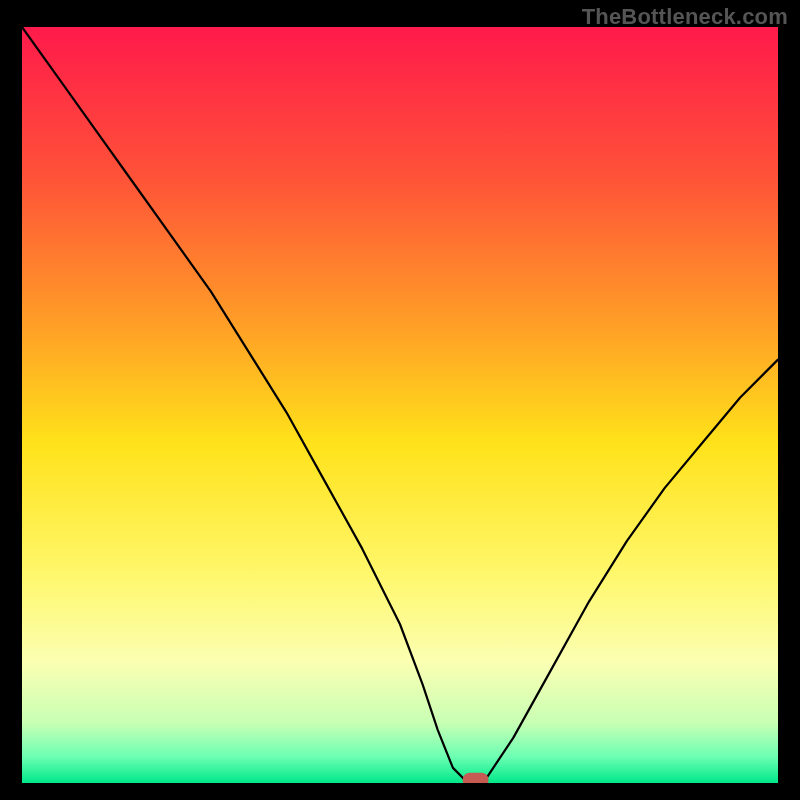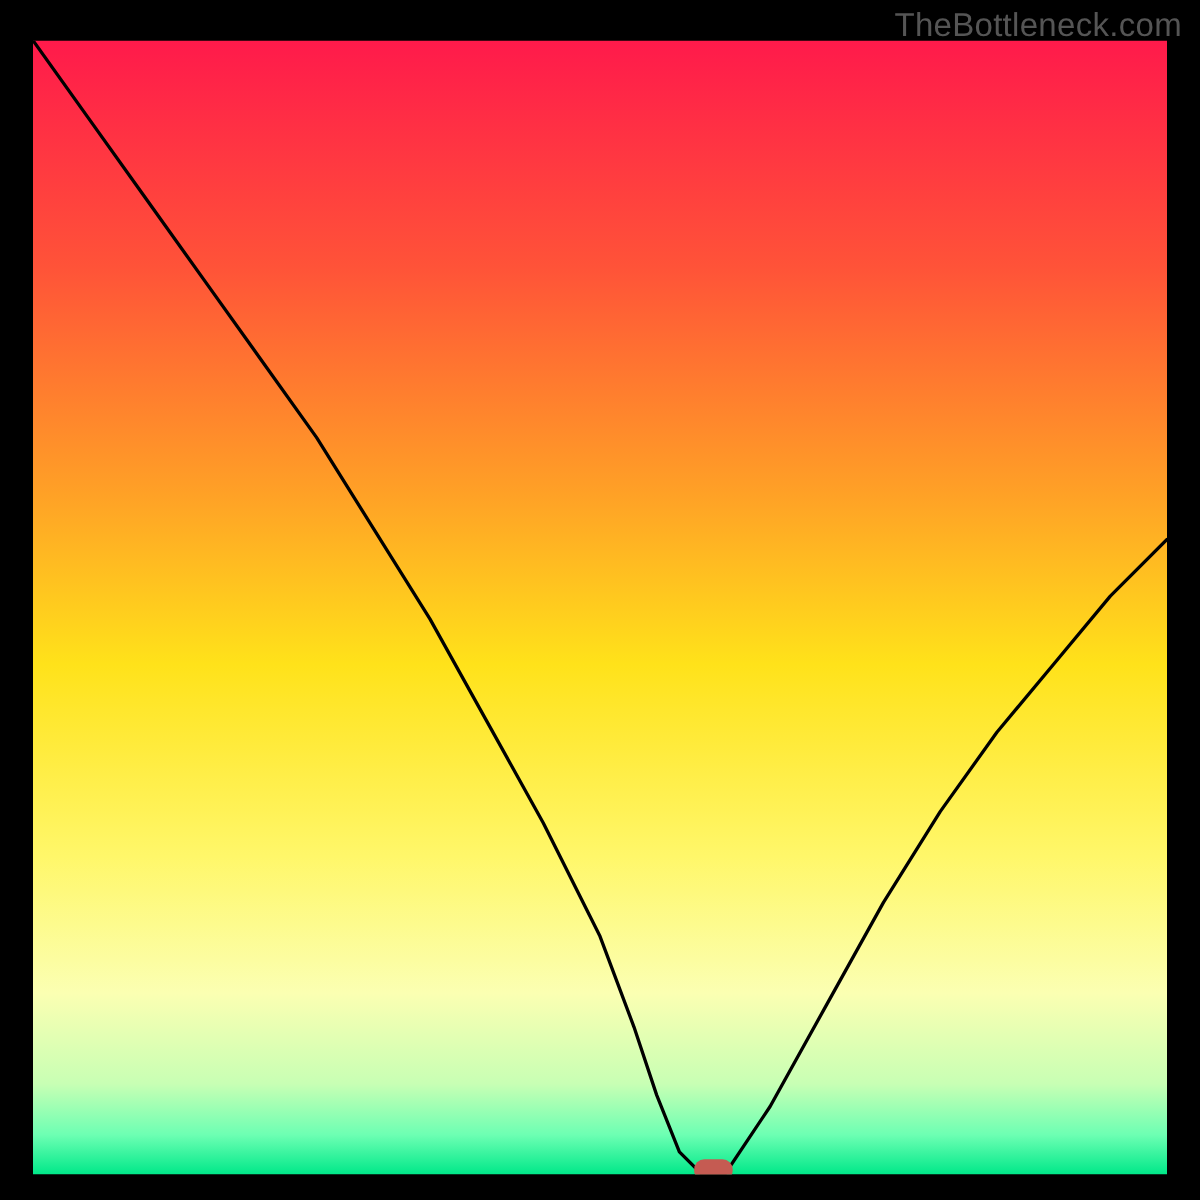--- a/index.html
+++ b/index.html
@@ -16,21 +16,21 @@
     width: 800px;
     height: 800px;
     background: #000000;
   }
   .watermark {
     position: absolute;
     top: 4px;
     right: 12px;
     color: #555555;
     font-size: 22px;
-    font-weight: 400;
+    font-weight: 700;
     letter-spacing: 0.2px;
     z-index: 10;
     user-select: none;
   }
   .plot-holder {
     position: absolute;
     left: 22px;
     top: 27px;
     width: 756px;
     height: 756px;

